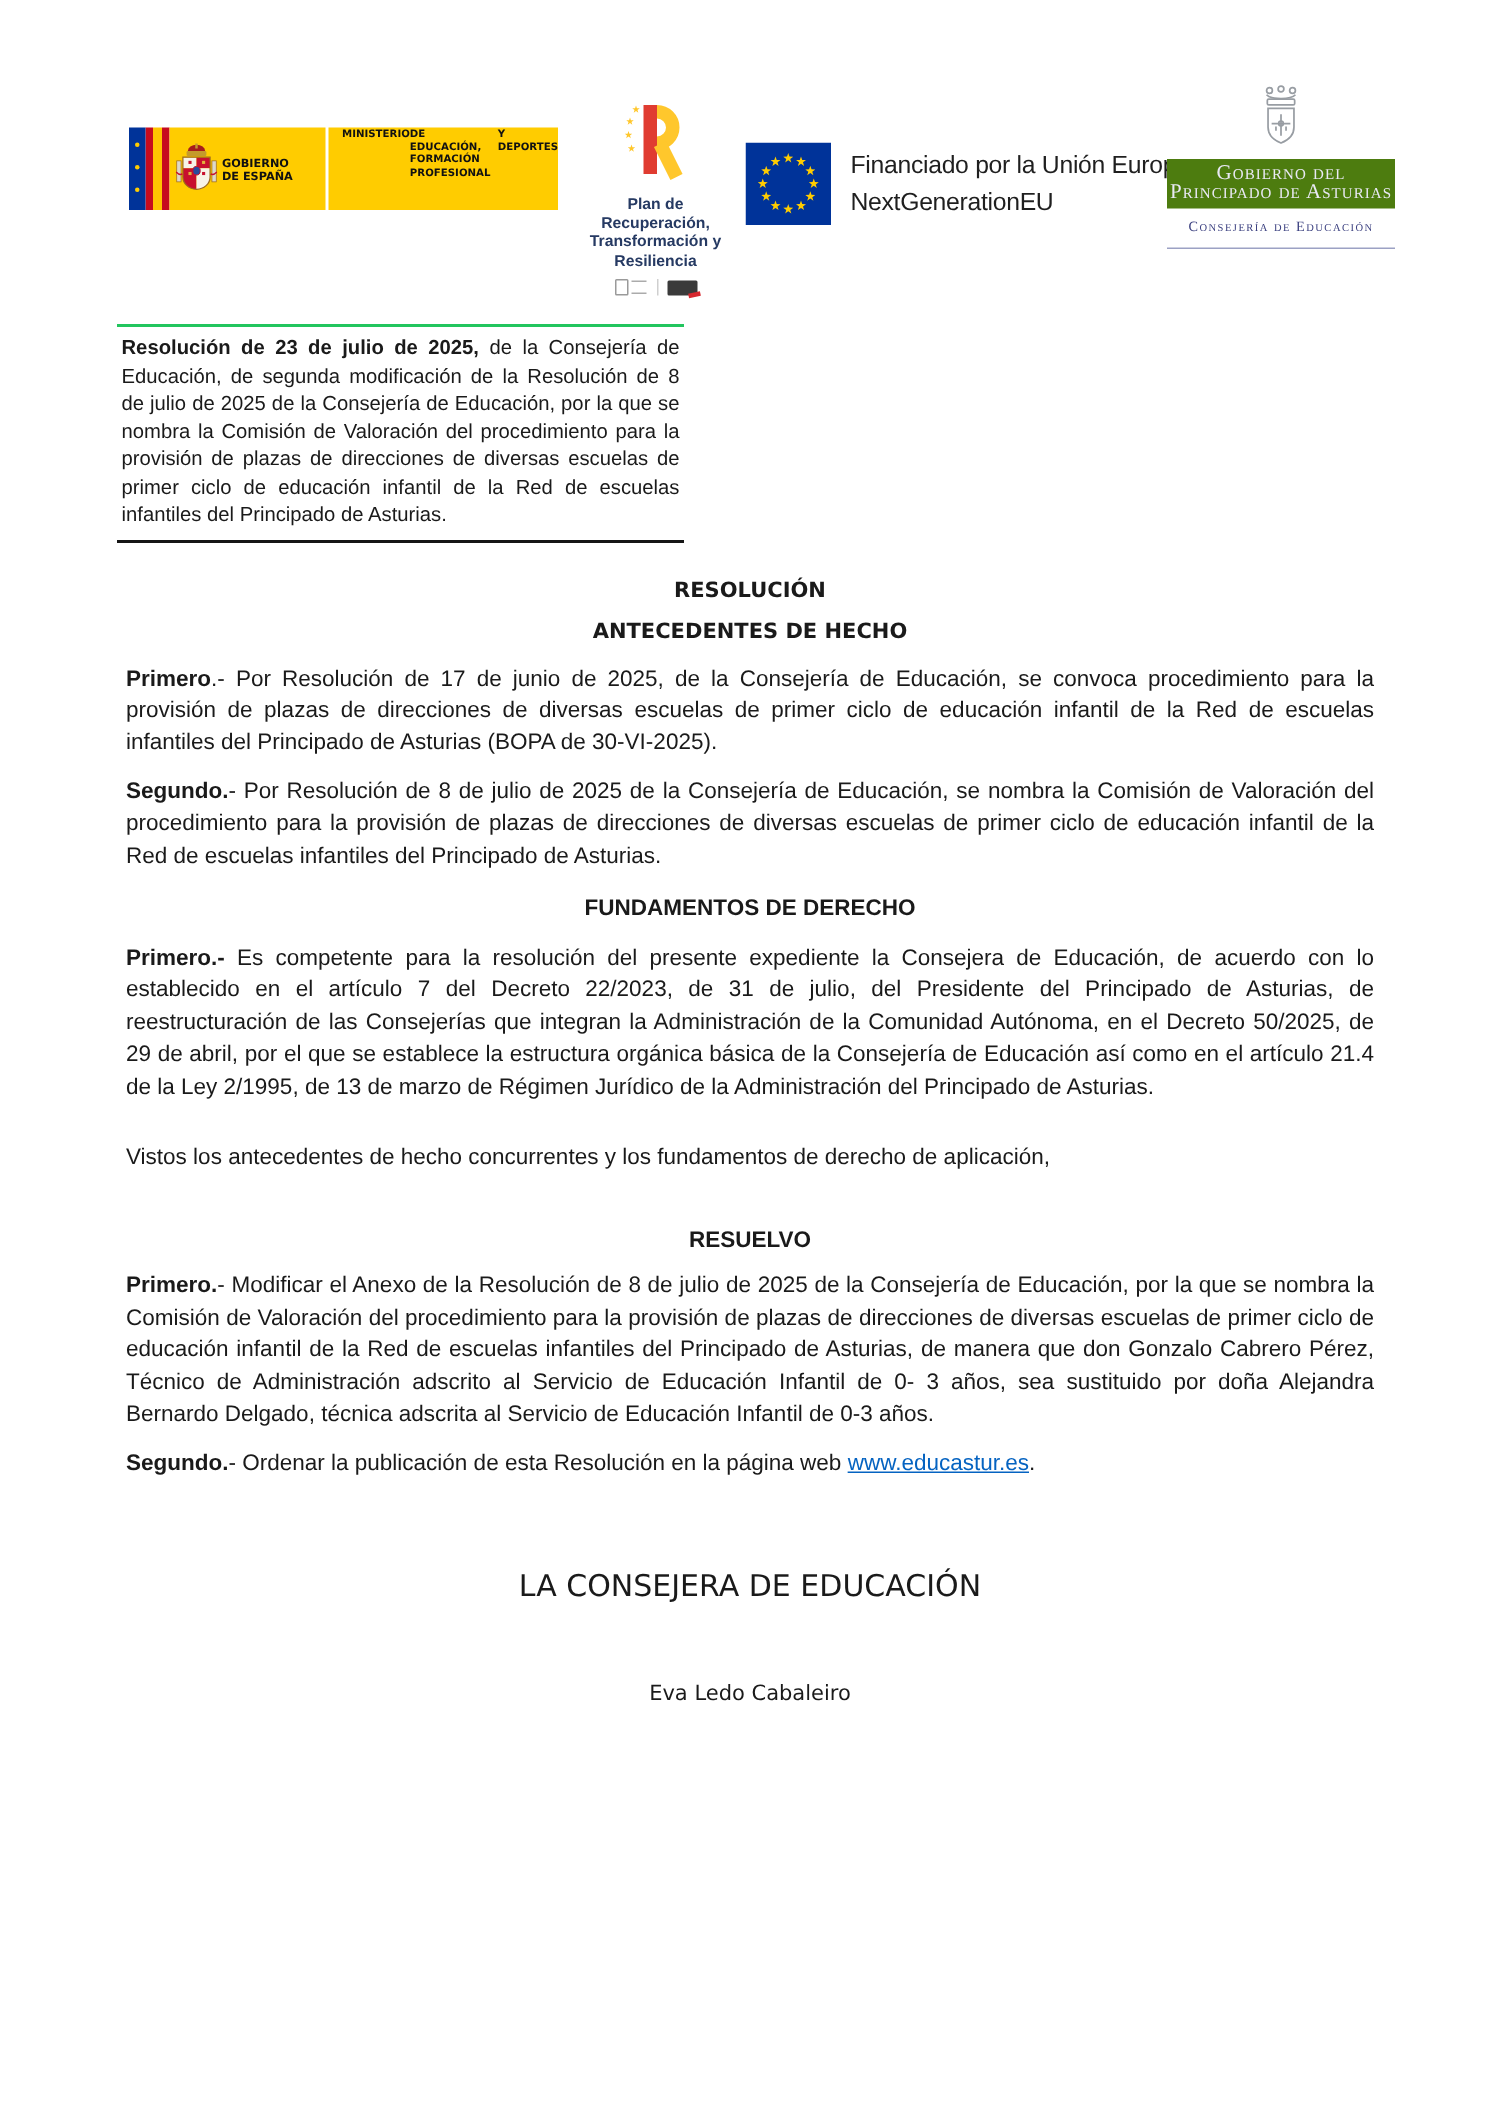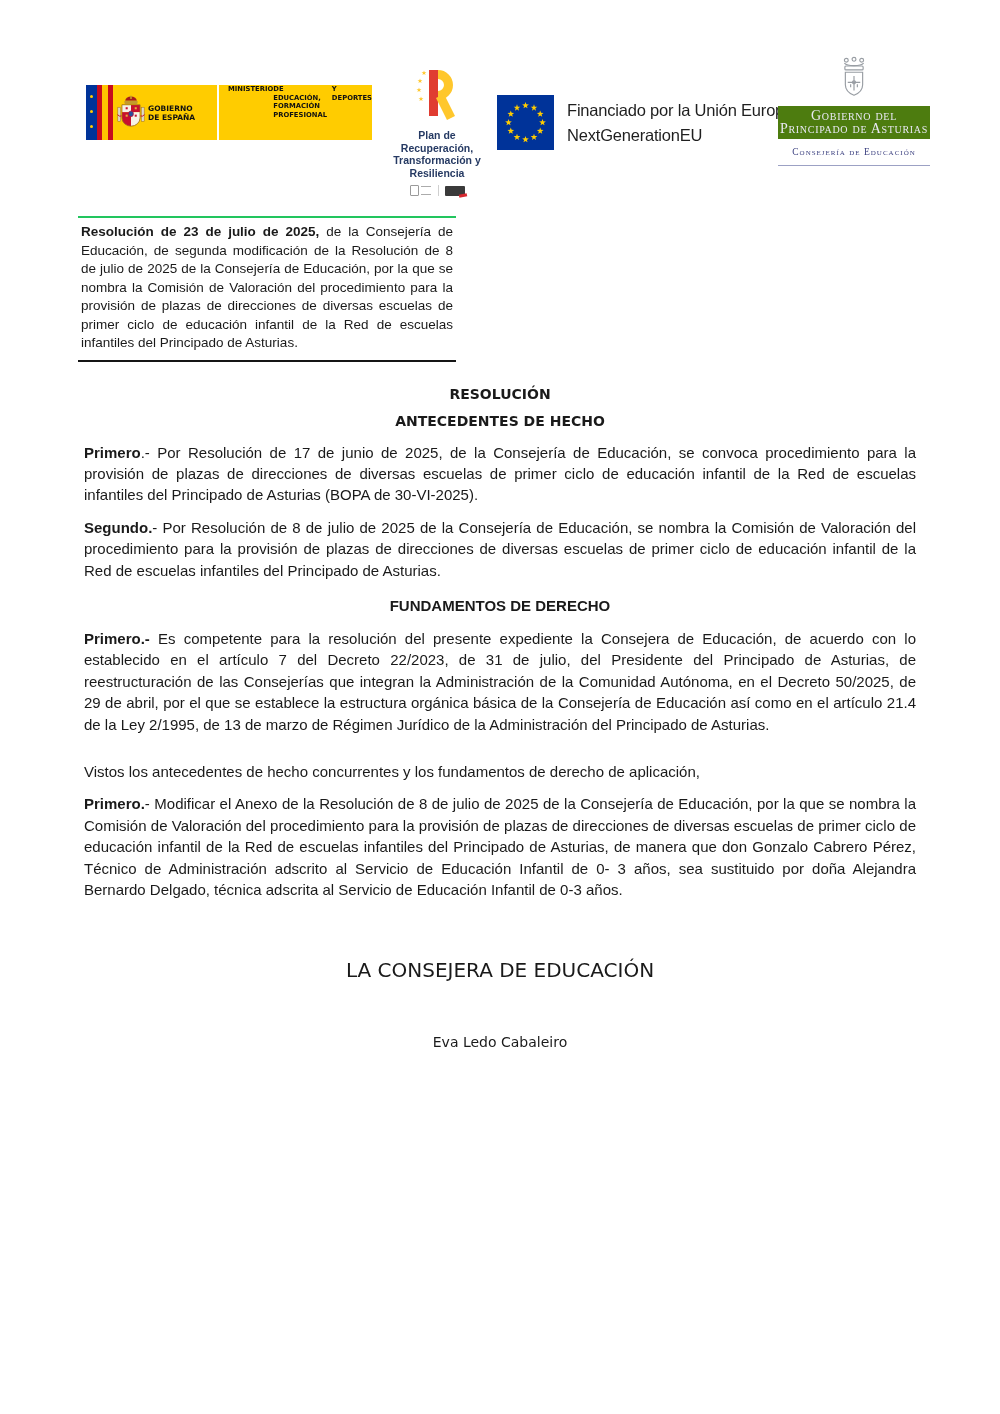--- a/index.html
+++ b/index.html
@@ -216,22 +216,26 @@
     </p>
 
     <h2 class="h-narrow">FUNDAMENTOS DE DERECHO</h2>
 
     <p class="body fund">
       <span class="b">Primero.-</span><span> Es competente para la resolución del presente expediente la Consejera de Educación, de acuerdo con lo establecido en el artículo 7 del Decreto 22/2023, de 31 de julio, del Presidente del Principado de Asturias, de reestructuración de las Consejerías que integran la Administración de la Comunidad Autónoma, en el Decreto 50/2025, de 29 de abril, por el que se establece la estructura orgánica básica de la Consejería de Educación así como en el artículo 21.4 de la Ley 2/1995, de 13 de marzo de Régimen Jurídico de la Administración del Principado de Asturias.</span>
     </p>
 
     <p class="body vistos">Vistos los antecedentes de hecho concurrentes y los fundamentos de derecho de aplicación,</p>
 
+    <h2 class="h-narrow resuelvo">RESUELVO</h2>
 
     <p class="body" style="margin-top:11px">
       <span class="b">Primero.</span><span>- Modificar el Anexo de la Resolución de 8 de julio de 2025 de la Consejería de Educación, por la que se nombra la Comisión de Valoración del procedimiento para la provisión de plazas de direcciones de diversas escuelas de primer ciclo de educación infantil de la Red de escuelas infantiles del Principado de Asturias, de manera que don Gonzalo Cabrero Pérez, Técnico de Administración adscrito al Servicio de Educación Infantil de 0- 3 años, sea sustituido por doña Alejandra Bernardo Delgado, técnica adscrita al Servicio de Educación Infantil de 0-3 años.</span>
     </p>
+    <p class="body">
+      <span class="b">Segundo.</span><span>- Ordenar la publicación de esta Resolución en la página web </span><a class="link" href="www.educastur.es">www.educastur.es</a><span>.</span>
+    </p>
 
     <div class="sig-title">LA CONSEJERA DE EDUCACIÓN</div>
     <div class="sig-name">Eva Ledo Cabaleiro</div>
 
   </main>
 </div>
 
 </body></html>

